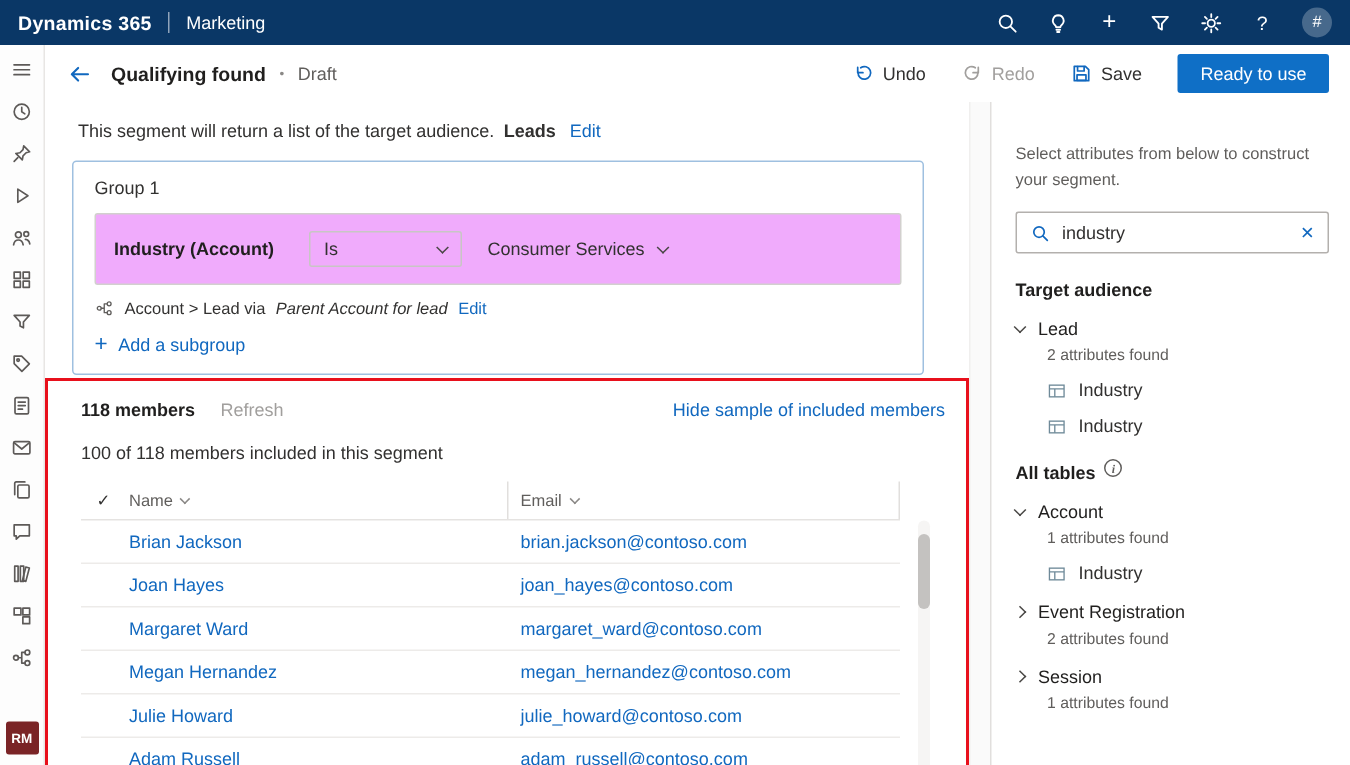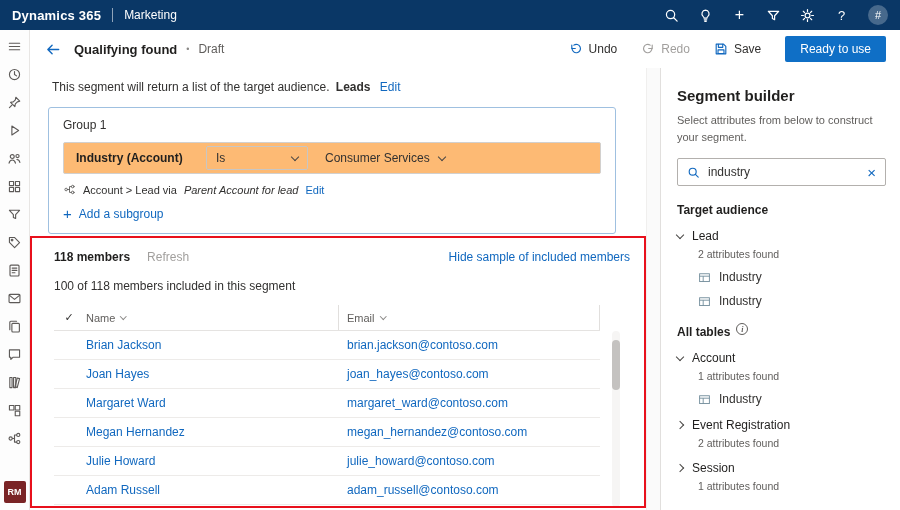--- a/index.html
+++ b/index.html
@@ -45,21 +45,21 @@
 
   
   .work{flex:1;display:flex;min-height:0}
   .main{flex:1;min-width:0;padding-top:12px;position:relative;background:#fff}
   .intro{padding-left:22px;font-size:12px;color:#323130}
   .intro b{font-weight:700;margin-left:3px}
   .intro .link{margin-left:6px}
 
   .group-box{margin:13px 30px 0 18px;border:1px solid #9fc0e0;border-radius:3px;padding:10px 14px 12px;background:#fff}
   .gb-title{font-size:12px;color:#323130}
-  .rule-row{margin-top:10px;border:1px solid #d2d0ce;border-radius:2px;height:32px;display:flex;align-items:center;background:#fdba74}
+  .rule-row{margin-top:10px;border:1px solid #d2d0ce;border-radius:2px;height:48px;display:flex;align-items:center;background:#f0abfc}
   .rule-field{width:142px;padding-left:12px;font-size:12px;font-weight:700;color:#201f1e}
   .rule-op{width:102px;height:24px;border:1px solid #c8c6c4;border-radius:2px;display:flex;align-items:center;
     justify-content:space-between;padding:0 9px;font-size:12px;color:#323130;cursor:pointer}
   .rule-val{margin-left:17px;display:flex;align-items:center;gap:9px;font-size:12px;color:#323130;cursor:pointer}
   .path-row{margin-top:9px;display:flex;align-items:center;gap:7px;font-size:11px;color:#323130}
   .path-row svg{stroke:#605e5c;fill:none;stroke-width:1.1;stroke-linecap:round;stroke-linejoin:round}
   .path-it{font-style:italic}
   .path-row .link{font-size:11px}
   .addsub{margin-top:10px;display:flex;align-items:center;gap:7px;font-size:12px;color:var(--link,#1168bf);cursor:pointer}
   .plus{font-size:15px;line-height:1}
@@ -375,21 +375,20 @@
             <div class="t-scroll">
               <div class="t-thumb"></div>
             </div>
           </div>
         </div>
       </div>
 
       <div class="scrollstrip"></div>
 
       <div class="panel">
-        <div class="p-title">Segment builder</div>
         <div class="p-sub">Select attributes from below to construct your segment.</div>
 
         <div class="p-search">
           <svg viewBox="0 0 16 16" width="13" height="13">
               <circle cx="7" cy="7" r="4.3"></circle>
               <path d="M10.3 10.3L13.8 13.8"></path>
             </svg>
           <input type="text" value="industry" style="">
           <span class="p-clear">×</span>
         </div>

